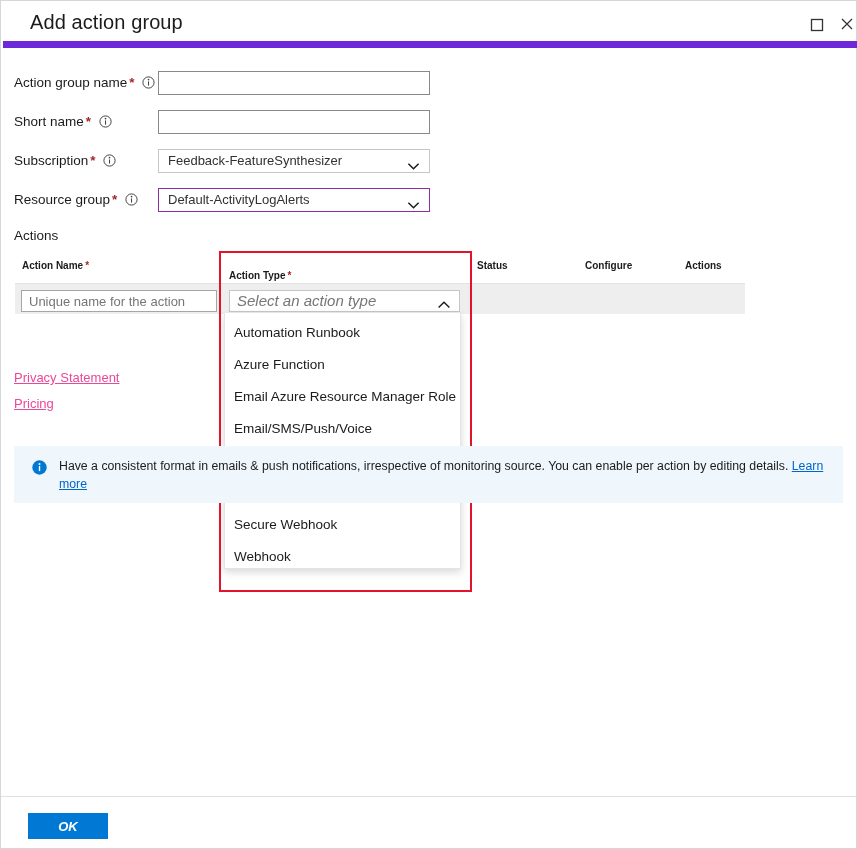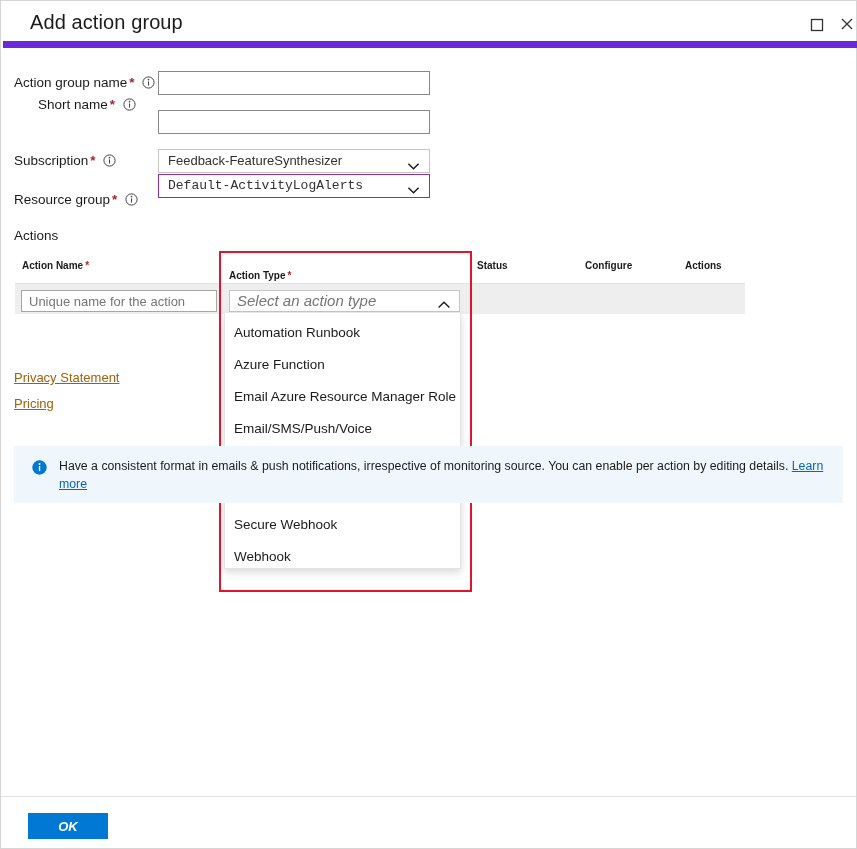--- a/index.html
+++ b/index.html
@@ -59,21 +59,21 @@
             background:#fff;border:1px solid #e4e4e4;border-top:none;
             box-shadow:0 3px 8px rgba(0,0,0,.16);box-sizing:border-box;}
   .dd-item{position:absolute;left:9px;font-size:13.5px;color:#1b1b1b;white-space:nowrap;
            height:20px;line-height:20px;}
 
   
   .redbox{position:absolute;left:218px;top:250px;width:253px;height:341px;
           border:2px solid #e2142d;box-sizing:border-box;pointer-events:none;}
 
   
-  .link{position:absolute;font-size:13px;color:#a16207;text-decoration:underline;white-space:nowrap;}
+  .link{position:absolute;font-size:13px;color:#ec4899;text-decoration:underline;white-space:nowrap;}
 
   
   .banner{position:absolute;left:13px;top:445px;width:829px;height:57px;
           background:#eff6fc;box-sizing:border-box;}
   .banner-icon{position:absolute;left:18px;top:14px;width:15px;height:15px;}
   .banner-text{position:absolute;left:45px;top:11px;width:770px;font-size:12.3px;
                color:#1b1b1b;line-height:18px;}
   .banner-text a{color:#0066cc;text-decoration:underline;}
 
   
@@ -107,21 +107,21 @@
     <span class="infoicon">
       <svg width="13" height="13" viewBox="0 0 13 13">
           <circle cx="6.5" cy="6.5" r="5.6" fill="none" stroke="#444" stroke-width="1"></circle>
           <circle cx="6.5" cy="3.6" r=".85" fill="#444"></circle>
           <rect x="6" y="5.4" width="1.05" height="4.2" fill="#444"></rect>
         </svg>
     </span>
   </div>
   <input class="txtbox" style="left: 157px; top: 70px;" value="" placeholder="">
 
-  <div class="field-label" style="left:13px;top:96px;margin-left:24px;">
+  <div class="field-label" style="left:13px;top:113px;">
     <span>Short name</span><span class="req">*</span>
     <span class="infoicon">
       <svg width="13" height="13" viewBox="0 0 13 13">
           <circle cx="6.5" cy="6.5" r="5.6" fill="none" stroke="#444" stroke-width="1"></circle>
           <circle cx="6.5" cy="3.6" r=".85" fill="#444"></circle>
           <rect x="6" y="5.4" width="1.05" height="4.2" fill="#444"></rect>
         </svg>
     </span>
   </div>
   <input class="txtbox" style="left: 157px; top: 109px;" value="" placeholder="">
@@ -148,21 +148,21 @@
   <div class="field-label" style="left:13px;top:191px;">
     <span>Resource group</span><span class="req">*</span>
     <span class="infoicon">
       <svg width="13" height="13" viewBox="0 0 13 13">
           <circle cx="6.5" cy="6.5" r="5.6" fill="none" stroke="#444" stroke-width="1"></circle>
           <circle cx="6.5" cy="3.6" r=".85" fill="#444"></circle>
           <rect x="6" y="5.4" width="1.05" height="4.2" fill="#444"></rect>
         </svg>
     </span>
   </div>
-  <div class="selbox accent" style="left:157px;top:173px;font-family:Liberation Mono, monospace;">
+  <div class="selbox accent" style="left:157px;top:187px;">
     <span>Default-ActivityLogAlerts</span>
     <span class="caret">
       <svg width="13" height="9" viewBox="0 0 13 9">
           <path d="M1.4 1.8 L6.5 6.7 L11.6 1.8" fill="none" stroke="#1b1b1b" stroke-width="1.5"></path>
         </svg>
     </span>
   </div>
 
   <div class="section-title">Actions</div>
 

